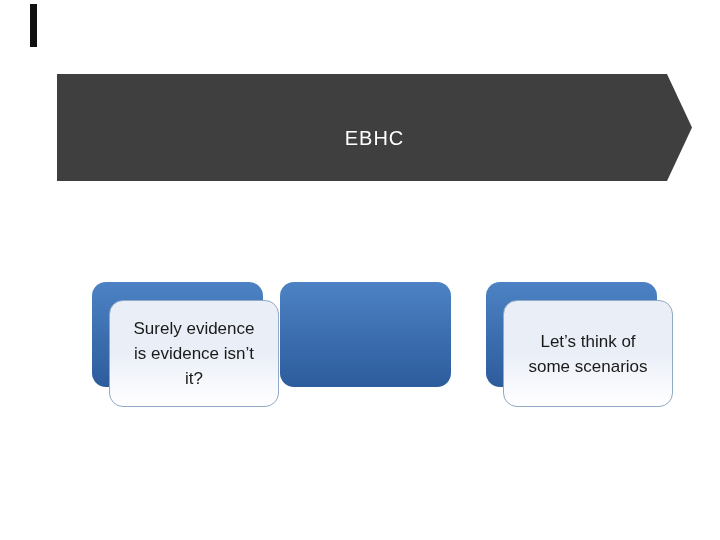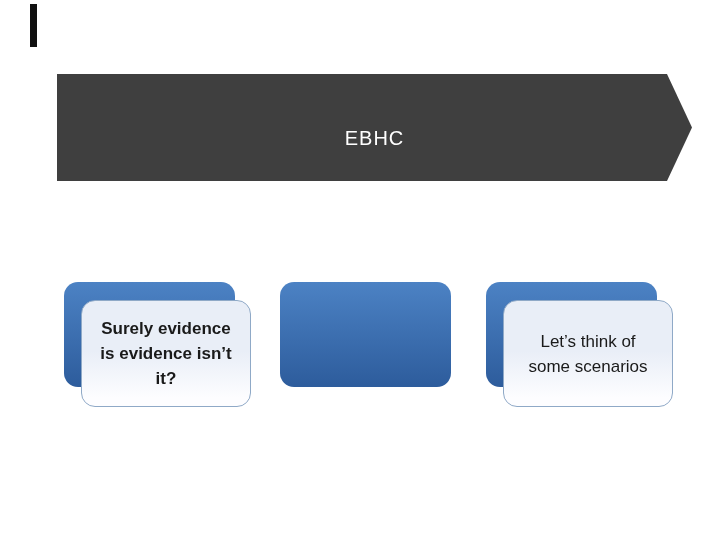--- a/index.html
+++ b/index.html
@@ -42,21 +42,21 @@
     letter-spacing: 1px;
     padding-bottom: 2px;
     margin-top: 24px;
   }
   .item {
     position: absolute;
     top: 282px;
     width: 188px;
     height: 126px;
   }
-  .item-1 { left: 64px; font-weight: bold; }
+  .item-1 { left: 92px; }
   .item-2 { left: 280px; }
   .item-3 { left: 486px; }
   .plate {
     position: absolute;
     left: 0;
     top: 0;
     width: 171px;
     height: 105px;
     border-radius: 14px;
     background: linear-gradient(180deg,

